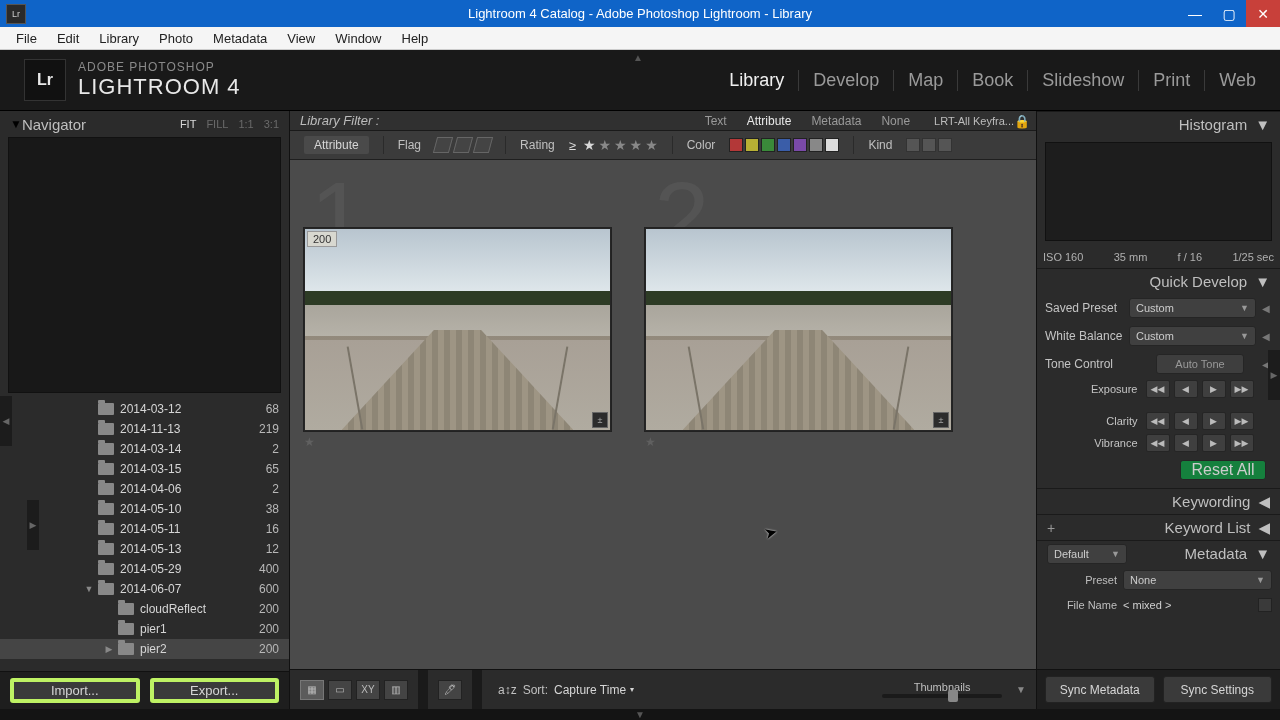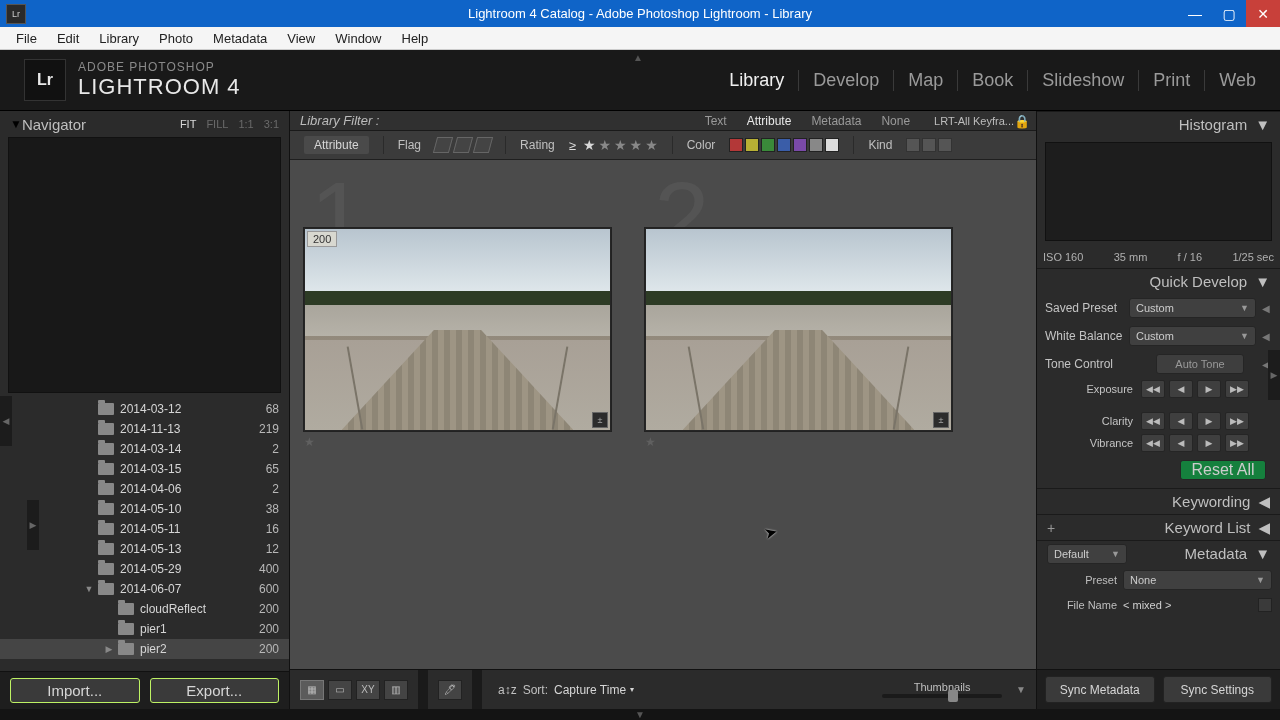--- a/index.html
+++ b/index.html
@@ -52,21 +52,21 @@
 .folderrow .arrowslot { width: 18px; display: flex; justify-content: center; color: #888; font-size: 9px; }
 .folderrow .foldericon { width: 16px; height: 12px; background: #888; margin-right: 6px; border-radius: 1px; position: relative; }
 .folderrow .foldericon::before { content: ""; position: absolute; top: -3px; left: 0; width: 7px; height: 3px; background: #888; border-radius: 1px 1px 0 0; }
 .folderrow .cnt { margin-left: auto; color: #b8b8b8; }
 .folderrow.sel { background: #454545; }
 .folderrow.depth0 { padding-left: 80px; }
 .folderrow.depth1 { padding-left: 100px; }
 
 
 .impexp { height: 38px; display: flex; gap: 10px; padding: 6px 10px; background: #1e1e1e; border-top: 1px solid #111; }
-.impbtn { flex: 1; background: #3a3a3a; color: #d6d6d6; display: flex; align-items: center; justify-content: center; font-size: 15px; border: 1px solid #bef264; border-radius: 3px; }
+.impbtn { flex: 1; background: #3a3a3a; color: #d6d6d6; display: flex; align-items: center; justify-content: center; font-size: 13px; border: 4px solid #bef264; border-radius: 3px; }
 
 
 .filterbar { height: 20px; background: #303030; display: flex; align-items: center; padding: 0 10px; color: #c8c8c8; font-size: 13px; border-bottom: 1px solid #1a1a1a; }
 .filterbar .lbl { font-style: italic; color: #bdbdbd; margin-right: auto; }
 .ftab { padding: 0 10px; color: #9a9a9a; font-size: 12px; }
 .ftab.active { color: #e8e8e8; }
 .presetdd { margin-left: 14px; color: #bdbdbd; font-size: 11px; display: flex; align-items: center; gap: 6px; max-width: 110px; }
 .lockicon { width: 12px; height: 14px; color: #999; }
 
 
@@ -121,21 +121,21 @@
 
 
 .histobox { height: 99px; background: #1d1d1d; margin: 5px 8px; border: 1px solid #111; position: relative; }
 .camerainfo { height: 22px; display: flex; align-items: center; justify-content: space-between; color: #b0b0b0; font-size: 11px; padding: 0 6px; }
 .qdrow { display: flex; align-items: center; padding: 4px 8px; gap: 6px; color: #c4c4c4; font-size: 12px; min-height: 28px; }
 .qdrow .lbl { flex: 0 0 78px; color: #c4c4c4; }
 .qdselect { flex: 1; height: 20px; background: #404040; border: 1px solid #252525; border-radius: 3px; display: flex; align-items: center; padding: 0 6px; color: #ccc; font-size: 11px; position: relative; }
 .qdselect .dd { margin-left: auto; color: #999; font-size: 9px; }
 .sidechev { width: 10px; color: #777; font-size: 10px; }
 .autobtn { width: 88px; height: 20px; background: #3e3e3e; border: 1px solid #252525; border-radius: 3px; display: flex; align-items: center; justify-content: center; color: #999; font-size: 11px; margin-left: auto; margin-right: 12px; }
-.steprow { display: flex; align-items: center; padding: 2px 22px; gap: 4px; color: #c4c4c4; font-size: 11px; }
+.steprow { display: flex; align-items: center; padding: 2px 8px; gap: 4px; color: #c4c4c4; font-size: 11px; justify-content: center; }
 .steprow .lbl { flex: 0 0 78px; text-align: right; padding-right: 4px; }
 .stepbtn { width: 24px; height: 18px; background: #3f3f3f; border: 1px solid #252525; border-radius: 2px; display: flex; align-items: center; justify-content: center; color: #bbb; font-size: 9px; }
 .resetbtn { width: 86px; height: 20px; background: #15803d; border: 1px solid #252525; border-radius: 3px; margin: 6px 14px 8px auto; display: flex; align-items: center; justify-content: center; color: #ccc; font-size: 16px; }
 .metarow { display: flex; align-items: center; padding: 4px 8px; gap: 6px; color: #c4c4c4; font-size: 12px; }
 .metarow .lbl { flex: 0 0 72px; text-align: right; font-size: 11px; color: #bfbfbf; }
 .metaval { flex: 1; color: #cfcfcf; font-size: 11px; }
 .metabtn { width: 14px; height: 14px; background: #3a3a3a; border: 1px solid #222; }
 .plusicon { width: 14px; color: #999; font-size: 14px; margin-right: auto; }
 .syncrow { height: 40px; display: flex; gap: 8px; padding: 6px 8px; background: #1e1e1e; border-top: 1px solid #111; margin-top: auto; }
 .syncbtn { flex: 1; background: #3a3a3a; color: #d6d6d6; display: flex; align-items: center; justify-content: center; font-size: 12px; border: 1px solid #222; border-radius: 3px; }

